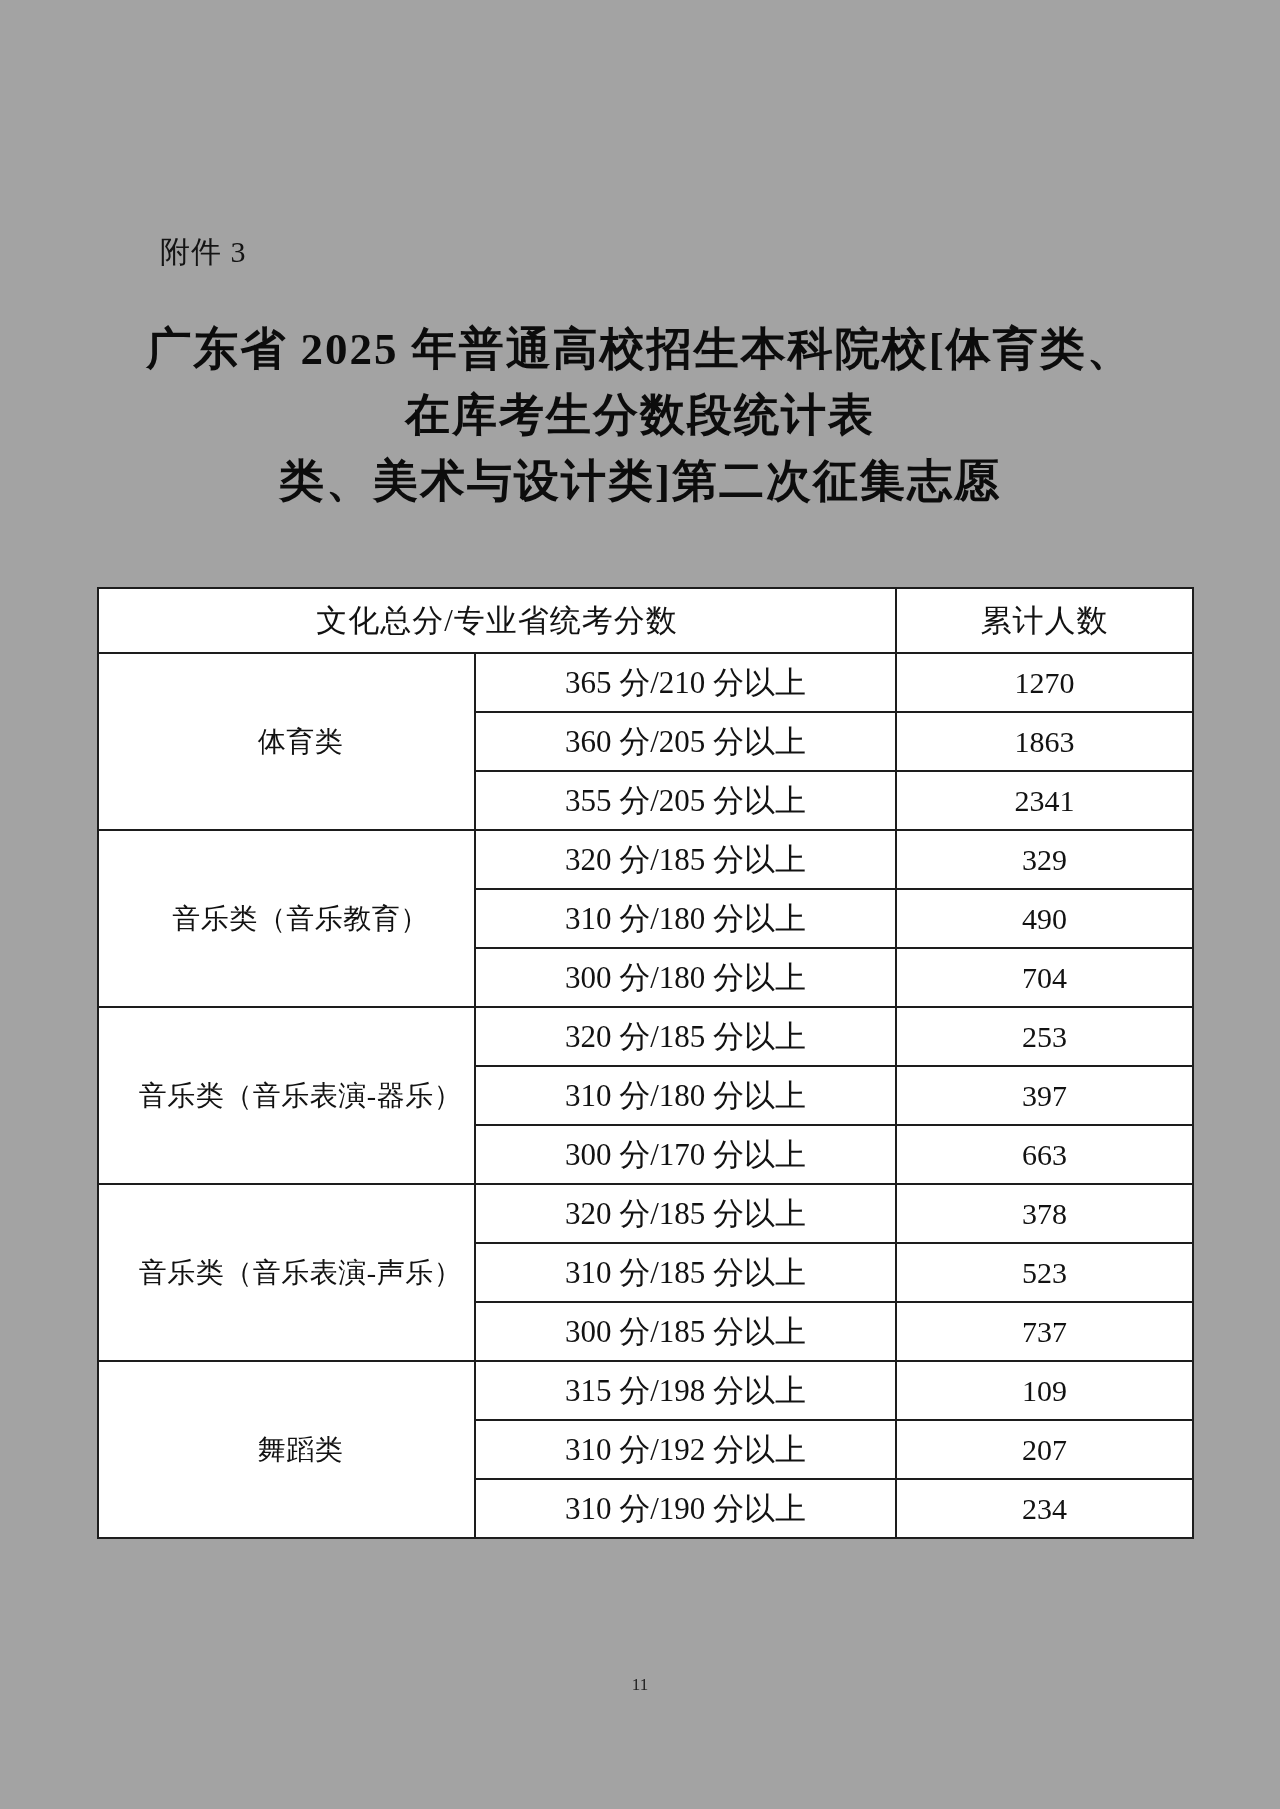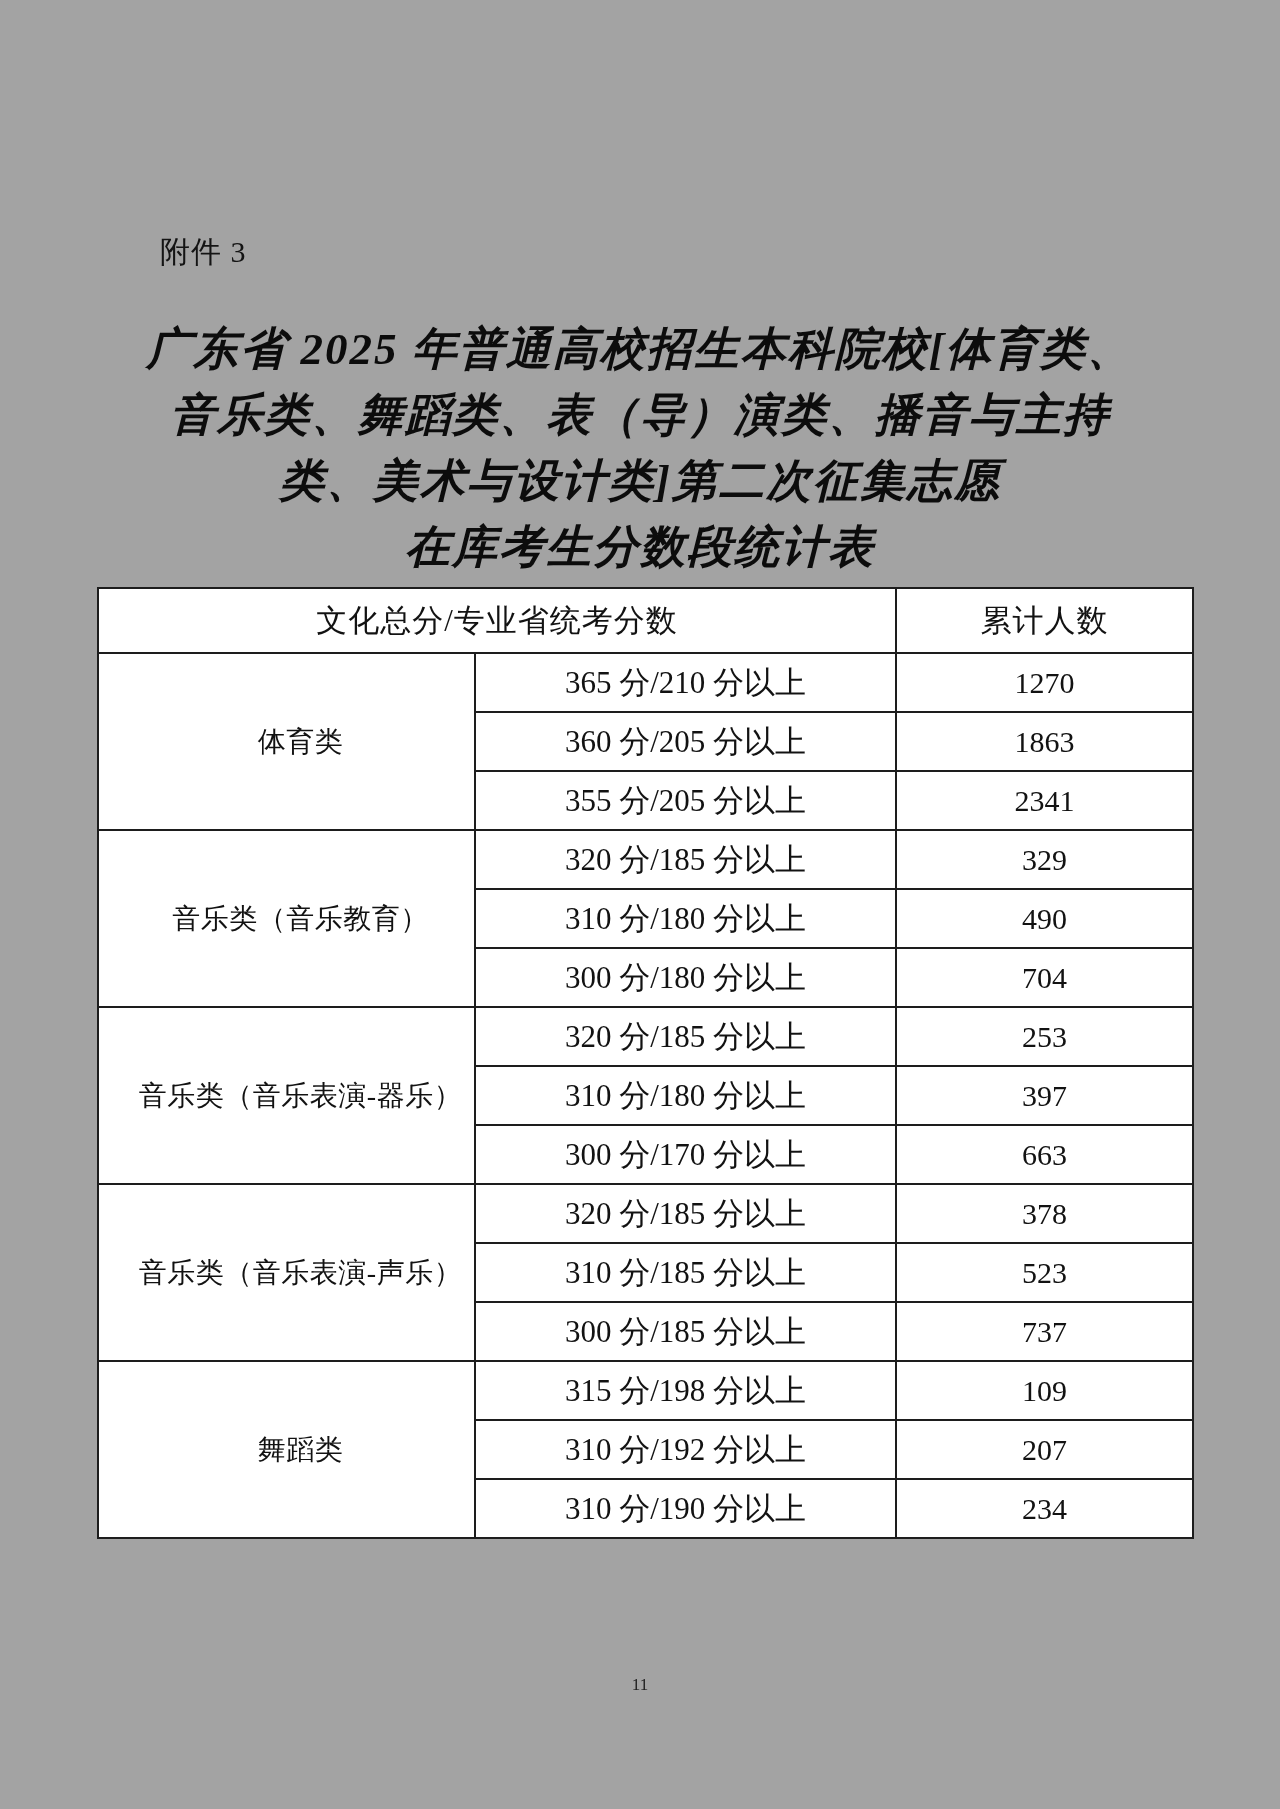--- a/index.html
+++ b/index.html
@@ -32,21 +32,20 @@
     text-align: center;
     font-size: 45px;
     font-weight: bold;
     line-height: 66px;
     letter-spacing: 2px;
     color: #0c0c0c;
   }
   .doc-title .title-line {
     display: block;
     white-space: nowrap;
-    font-style: italic;
   }
   table.score-table {
     position: absolute;
     left: 97px;
     top: 587px;
     width: 1095px;
     border-collapse: collapse;
     table-layout: fixed;
     background: #ffffff;
   }
@@ -95,23 +94,22 @@
 </style>
 </head>
 <body>
 
 <div class="page">
 
   <div class="attachment-label">附件 3</div>
 
   <div class="doc-title">
     <span class="title-line">广东省 2025 年普通高校招生本科院校[体育类、</span>
-    <span class="title-line">音乐类、舞蹈类、表（导）演类、播音与主持</span>
+    <span class="title-line">在库考生分数段统计表</span>
     <span class="title-line">类、美术与设计类]第二次征集志愿</span>
-    <span class="title-line">在库考生分数段统计表</span>
   </div>
 
   <table class="score-table">
     <colgroup>
       <col style="width:377px">
       <col style="width:421px">
       <col style="width:297px">
     </colgroup>
     <thead>
       <tr>

